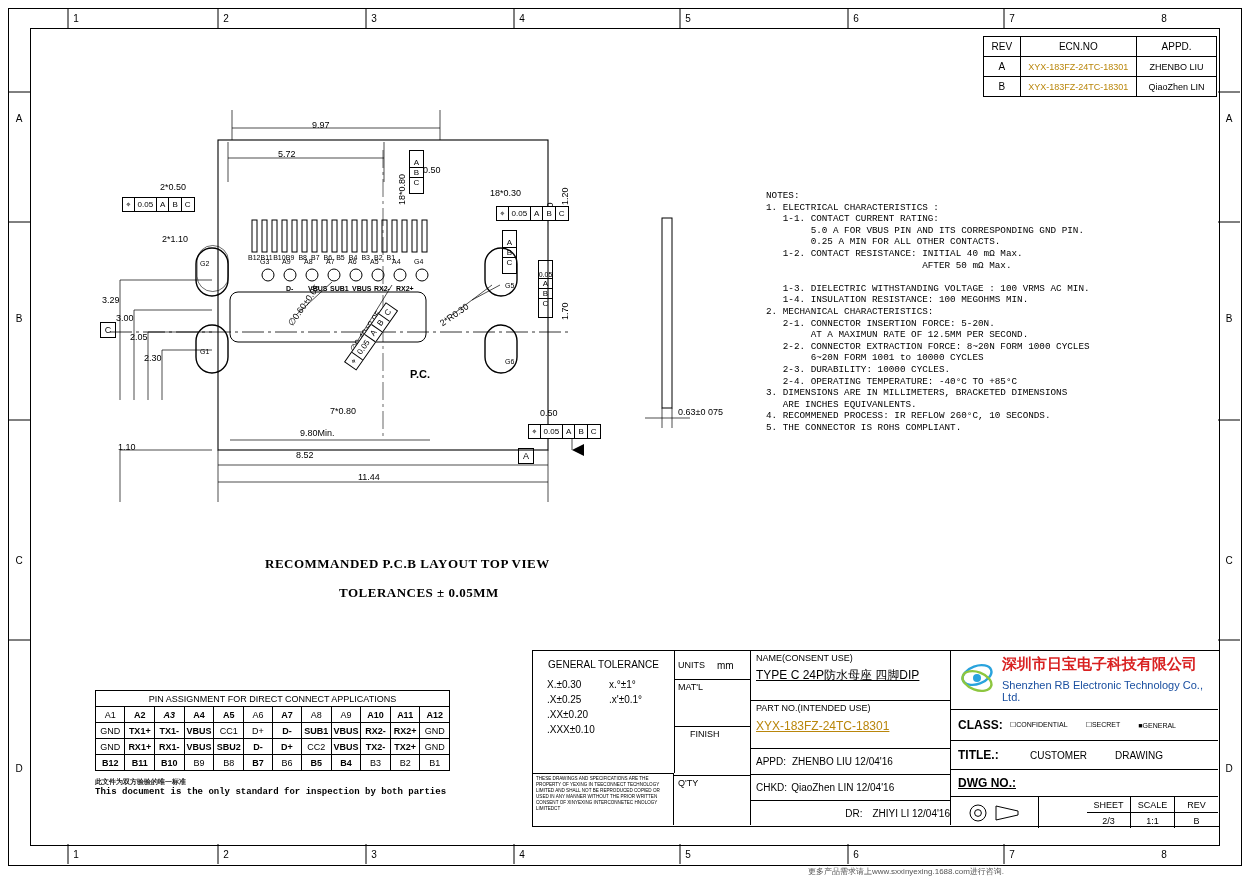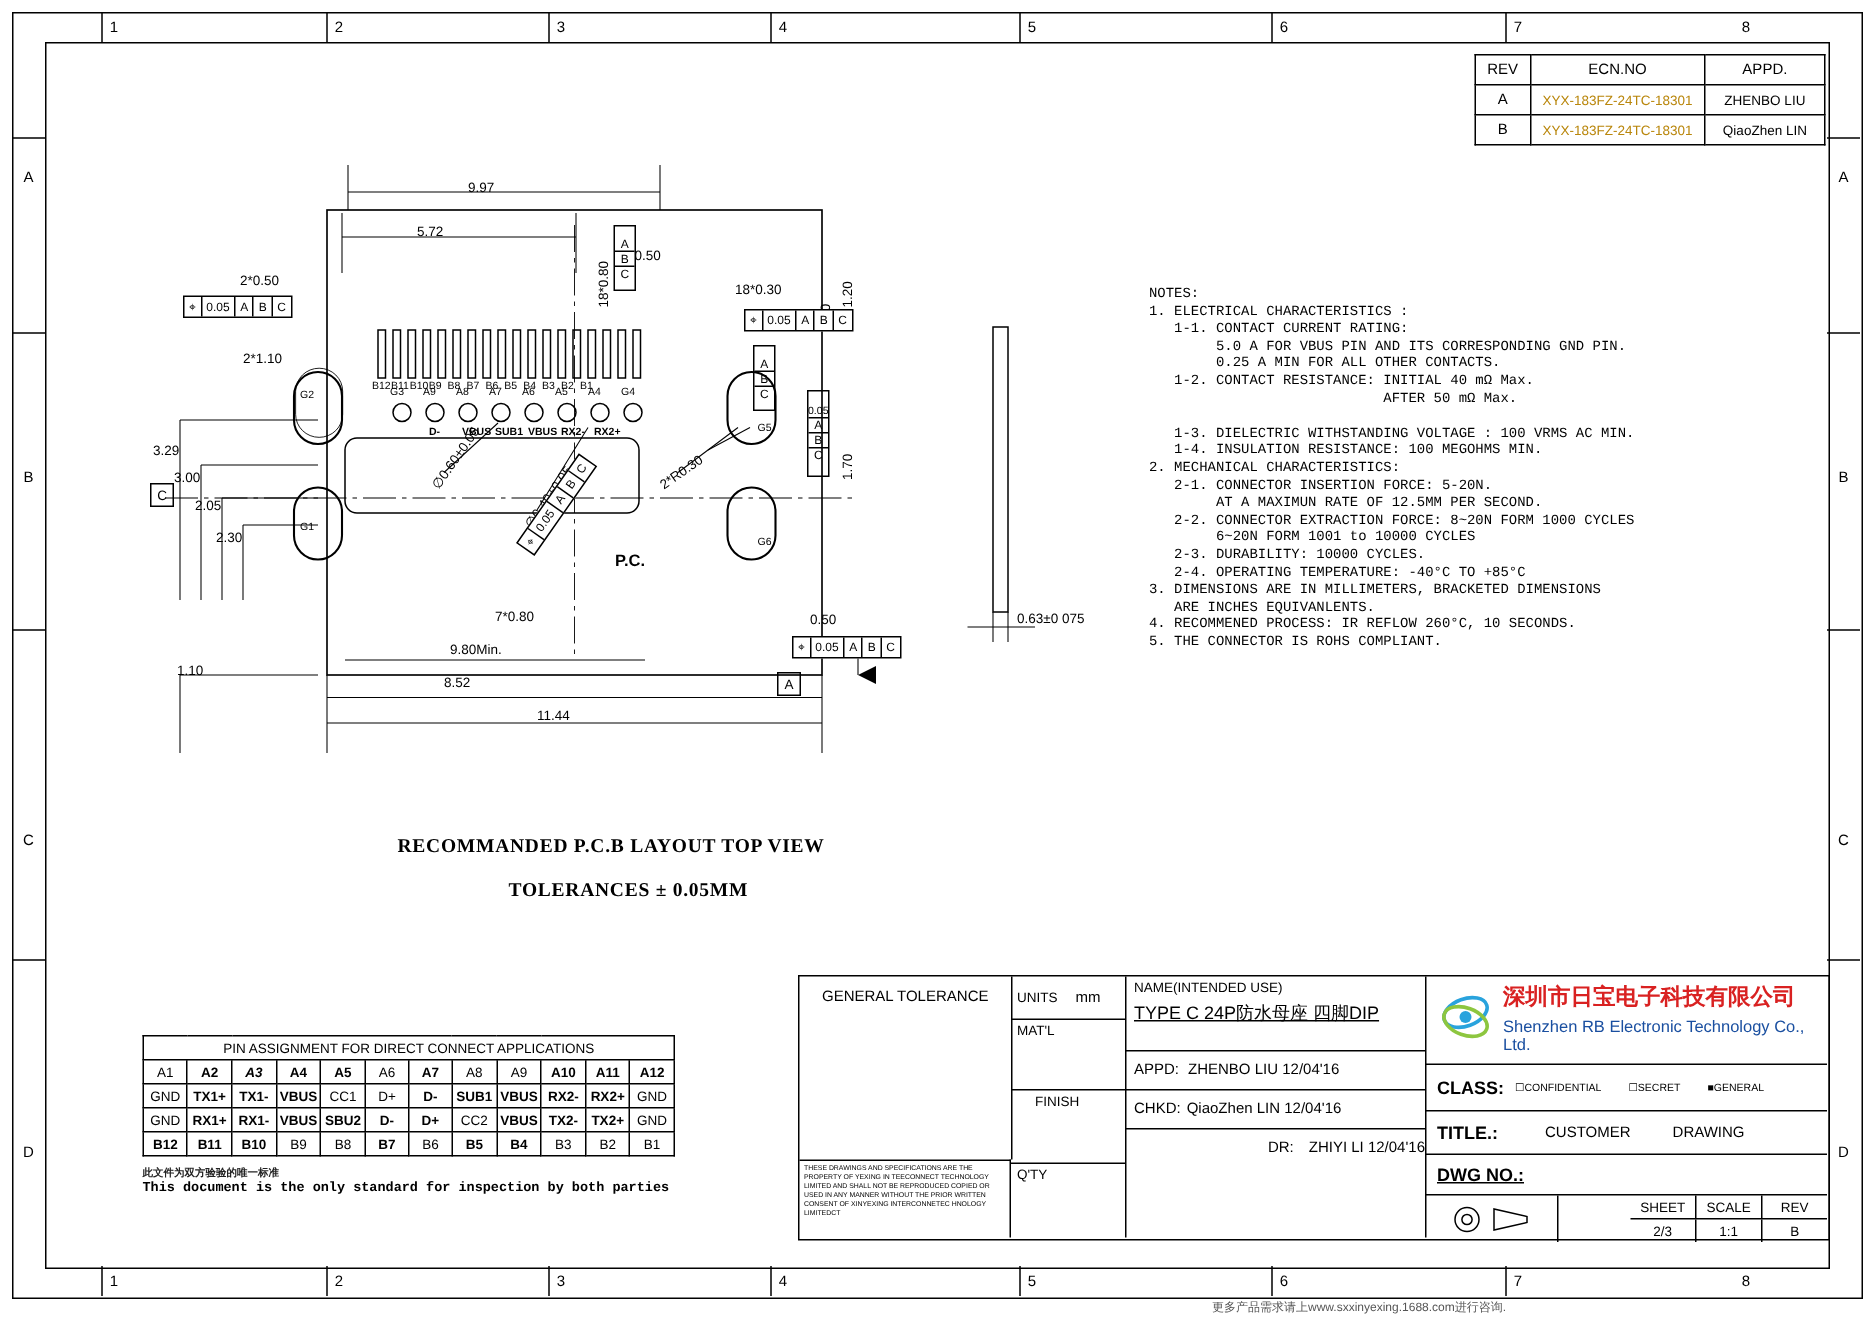--- a/index.html
+++ b/index.html
@@ -431,20 +431,38 @@
     <div style="margin-top:6px;">
       <div class="tiny b" style="color:#222;">此文件为双方验验的唯一标准</div>
       <div class="t9 b" style="font-family:'Liberation Mono',monospace;">This document is the only standard for inspection by both parties</div>
     </div>
   </div>
 
   <div class="abs" style="left:532px;top:650px;width:686px;height:175px;border:1px solid #000;">
 
     <div class="abs" style="left:0;top:0;width:141px;height:122px;border-right:1px solid #000;">
       <div class="t10 ctr" style="height:26px;">GENERAL  TOLERANCE</div>
+      <div class="t10" style="padding-left:14px;line-height:15px;">
+        <div style="display:flex;">
+            <span style="width:62px;">X.±0.30</span>
+            <span>x.°±1°</span>
+          </div>
+        <div style="display:flex;">
+            <span style="width:62px;">.X±0.25</span>
+            <span>.x'±0.1°</span>
+          </div>
+        <div style="display:flex;">
+            <span style="width:62px;">.XX±0.20</span>
+            <span></span>
+          </div>
+        <div style="display:flex;">
+            <span style="width:62px;">.XXX±0.10</span>
+            <span></span>
+          </div>
+      </div>
     </div>
 
     <div class="abs" style="left:0;top:122px;width:141px;height:52px;border-top:1px solid #000;border-right:1px solid #000;padding:2px 3px;box-sizing:border-box;">
       <div style="font-size:4.6px;line-height:6px;">THESE DRAWINGS AND SPECIFICATIONS ARE THE PROPERTY OF YEXING IN TEECONNECT TECHNOLOGY LIMITED AND SHALL NOT BE REPRODUCED COPIED OR USED IN ANY MANNER WITHOUT THE PRIOR WRITTEN CONSENT OF XINYEXING INTERCONNETEC HNOLOGY LIMITEDCT</div>
     </div>
 
     <div class="abs" style="left:141px;top:0;width:76px;height:174px;border-right:1px solid #000;">
       <div style="height:28px;border-bottom:1px solid #000;display:flex;align-items:center;padding-left:4px;">
         <span class="t9">UNITS</span>
         <span class="t10" style="margin-left:12px;">mm</span>
@@ -455,22 +473,26 @@
       <div style="height:46px;border-bottom:1px solid #000;display:flex;align-items:flex-start;padding:2px 0 0 16px;">
         <span class="t9">FINISH</span>
       </div>
       <div style="height:54px;display:flex;align-items:flex-start;padding:2px 0 0 4px;">
         <span class="t9">Q'TY</span>
       </div>
     </div>
 
     <div class="abs" style="left:217px;top:0;width:200px;height:174px;border-right:1px solid #000;">
       <div style="height:50px;border-bottom:1px solid #000;padding-left:6px;box-sizing:border-box;">
-        <div class="t9" style="padding-top:2px;">NAME(INTENDED USE)</div>
+        <div class="t9" style="padding-top:2px;">NAME(CONSENT USE)</div>
         <div class="t11" style="padding-top:4px;">TYPE C 24P防水母座 四脚DIP</div>
+      </div>
+      <div style="height:48px;border-bottom:1px solid #000;padding-left:6px;box-sizing:border-box;">
+        <div class="t9" style="padding-top:2px;">PART NO.(INTENDED USE)</div>
+        <div class="t11" style="padding-top:6px;color:#b9860b;">XYX-183FZ-24TC-18301</div>
       </div>
       <div style="height:25px;border-bottom:1px solid #000;display:flex;align-items:center;padding-left:6px;">
         <span class="t10">APPD:</span>
         <span class="t10" style="margin-left:6px;">ZHENBO LIU  12/04'16</span>
       </div>
       <div style="height:25px;border-bottom:1px solid #000;display:flex;align-items:center;padding-left:6px;">
         <span class="t10">CHKD:</span>
         <span class="t10" style="margin-left:4px;">QiaoZhen LIN 12/04'16</span>
       </div>
       <div style="height:25px;display:flex;align-items:center;padding-left:22px;justify-content:flex-end;">

